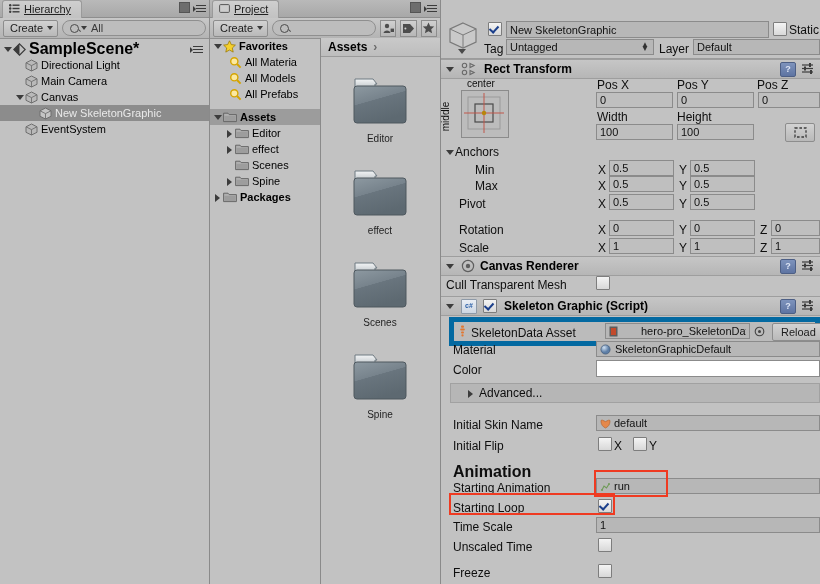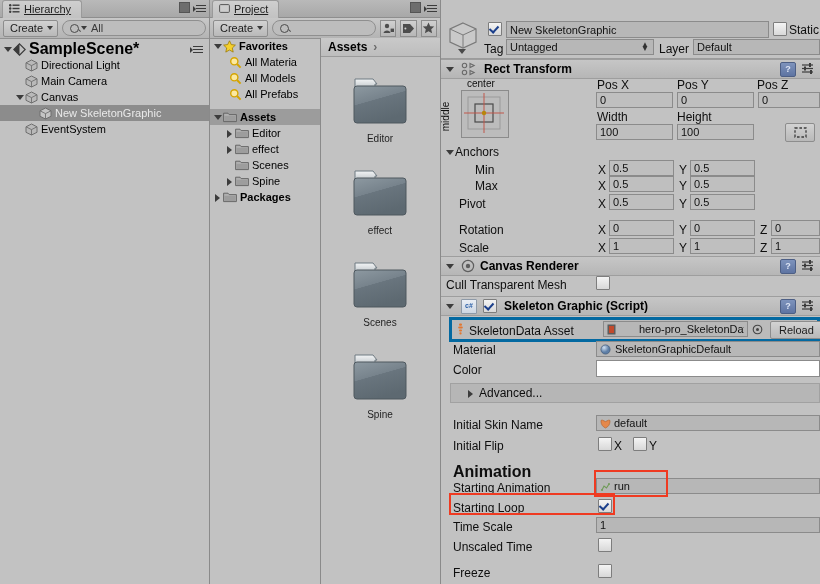--- a/index.html
+++ b/index.html
@@ -620,21 +620,21 @@
               <rect x="8" y="1" width="2" height="4"></rect>
               <rect x="3" y="4.5" width="2" height="4"></rect>
               <rect x="9" y="8" width="2" height="4"></rect>
             </g>
           </svg>
       </span>
     </div>
 
     <div style="position:absolute;top:315px;left:0;right:0;bottom:0;">
 
-      <div style="position:absolute;left:8px;top:2px;right:0;height:19px;background:#bbbbbb;border:3px solid #0369a1;">
+      <div style="position:absolute;left:8px;top:2px;right:0;height:19px;background:#bbbbbb;border:5px solid #0369a1;">
         <span style="position:absolute;left:4px;top:3px;width:9px;height:12px;">
           <svg width="9" height="12" viewBox="0 0 9 12">
               <g fill="#e27730">
                 <rect x="3" y="0.5" width="3" height="2.2" rx="1"></rect>
                 <rect x="2.2" y="3.6" width="4.6" height="2" rx="1"></rect>
                 <rect x="3" y="6.5" width="3" height="2" rx="1"></rect>
                 <rect x="3.4" y="9.2" width="2.2" height="2.2" rx="1"></rect>
               </g>
             </svg>
         </span>

